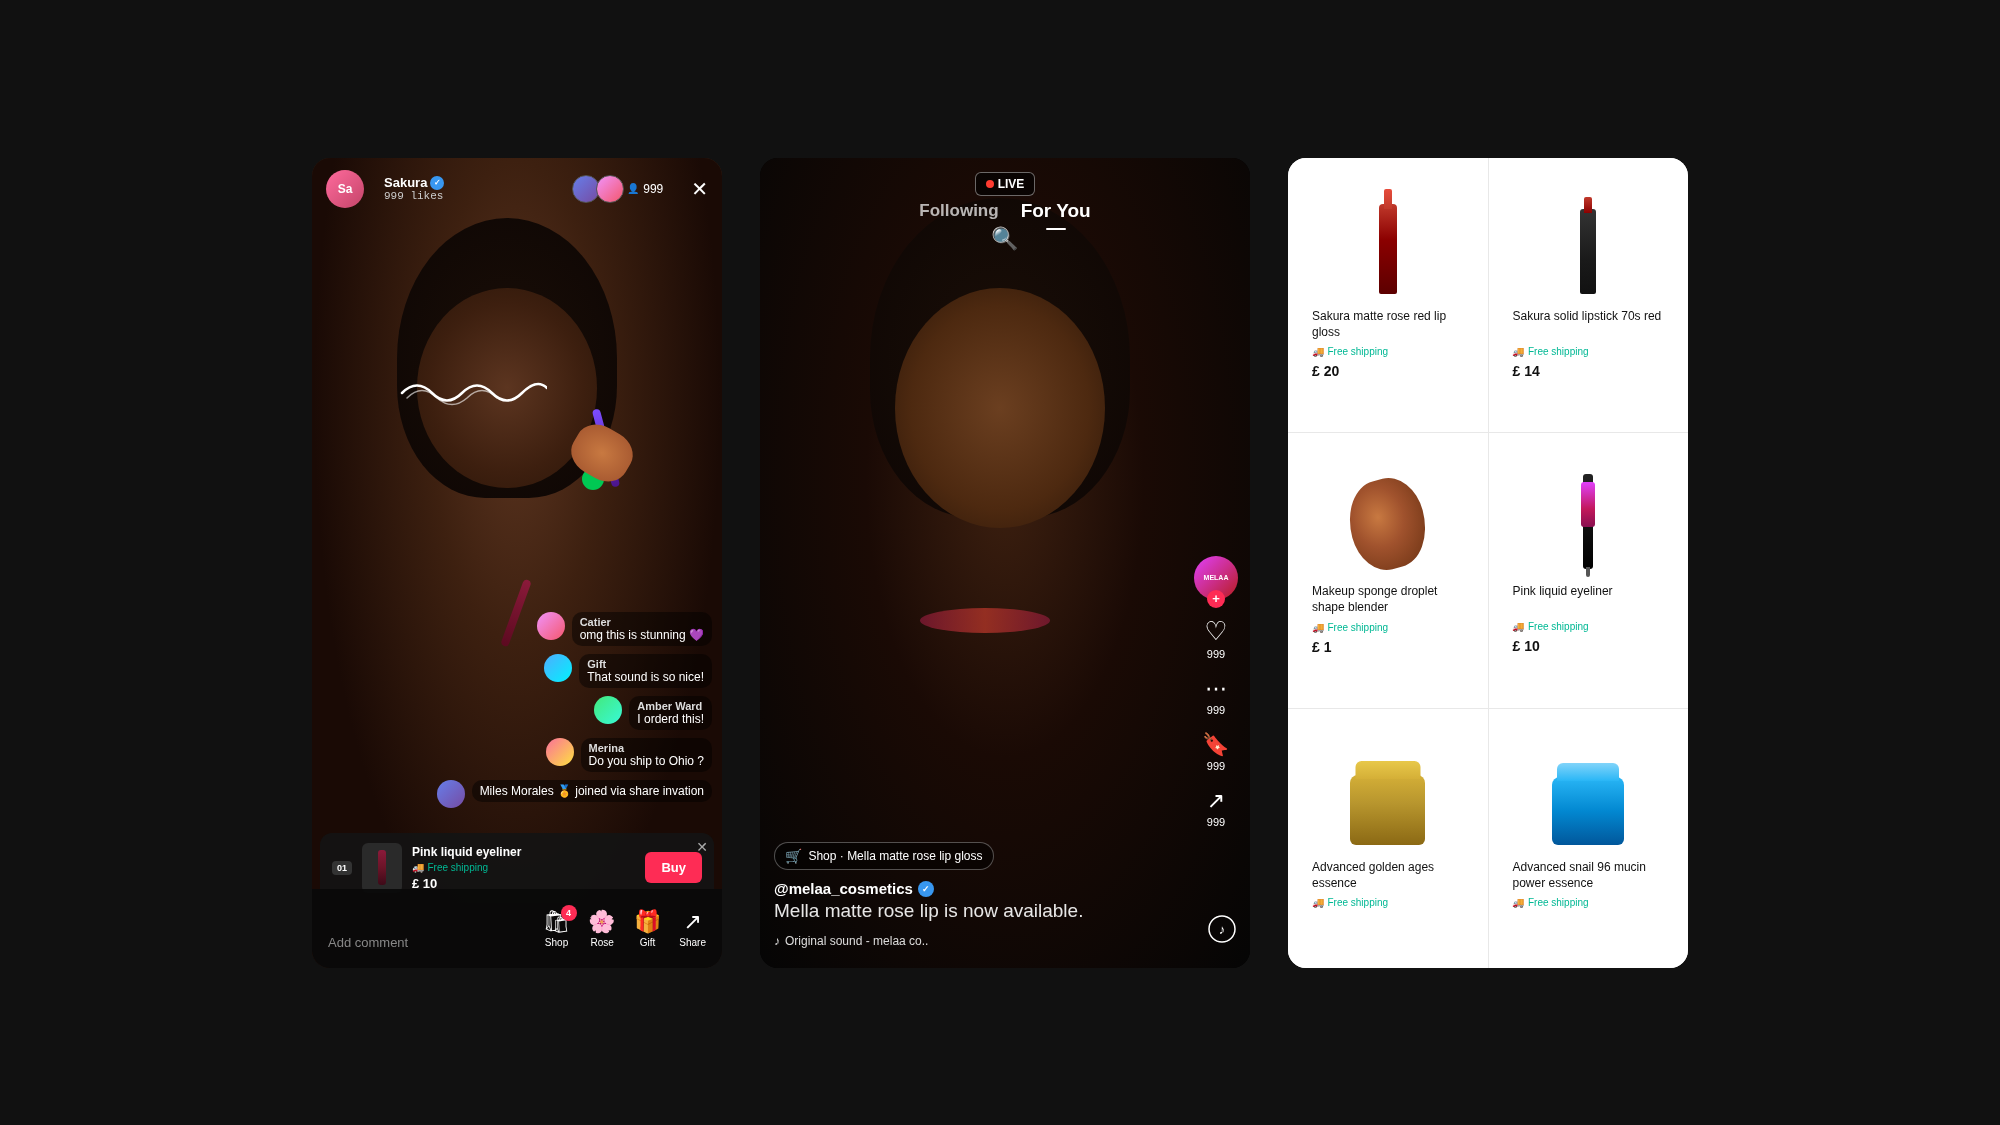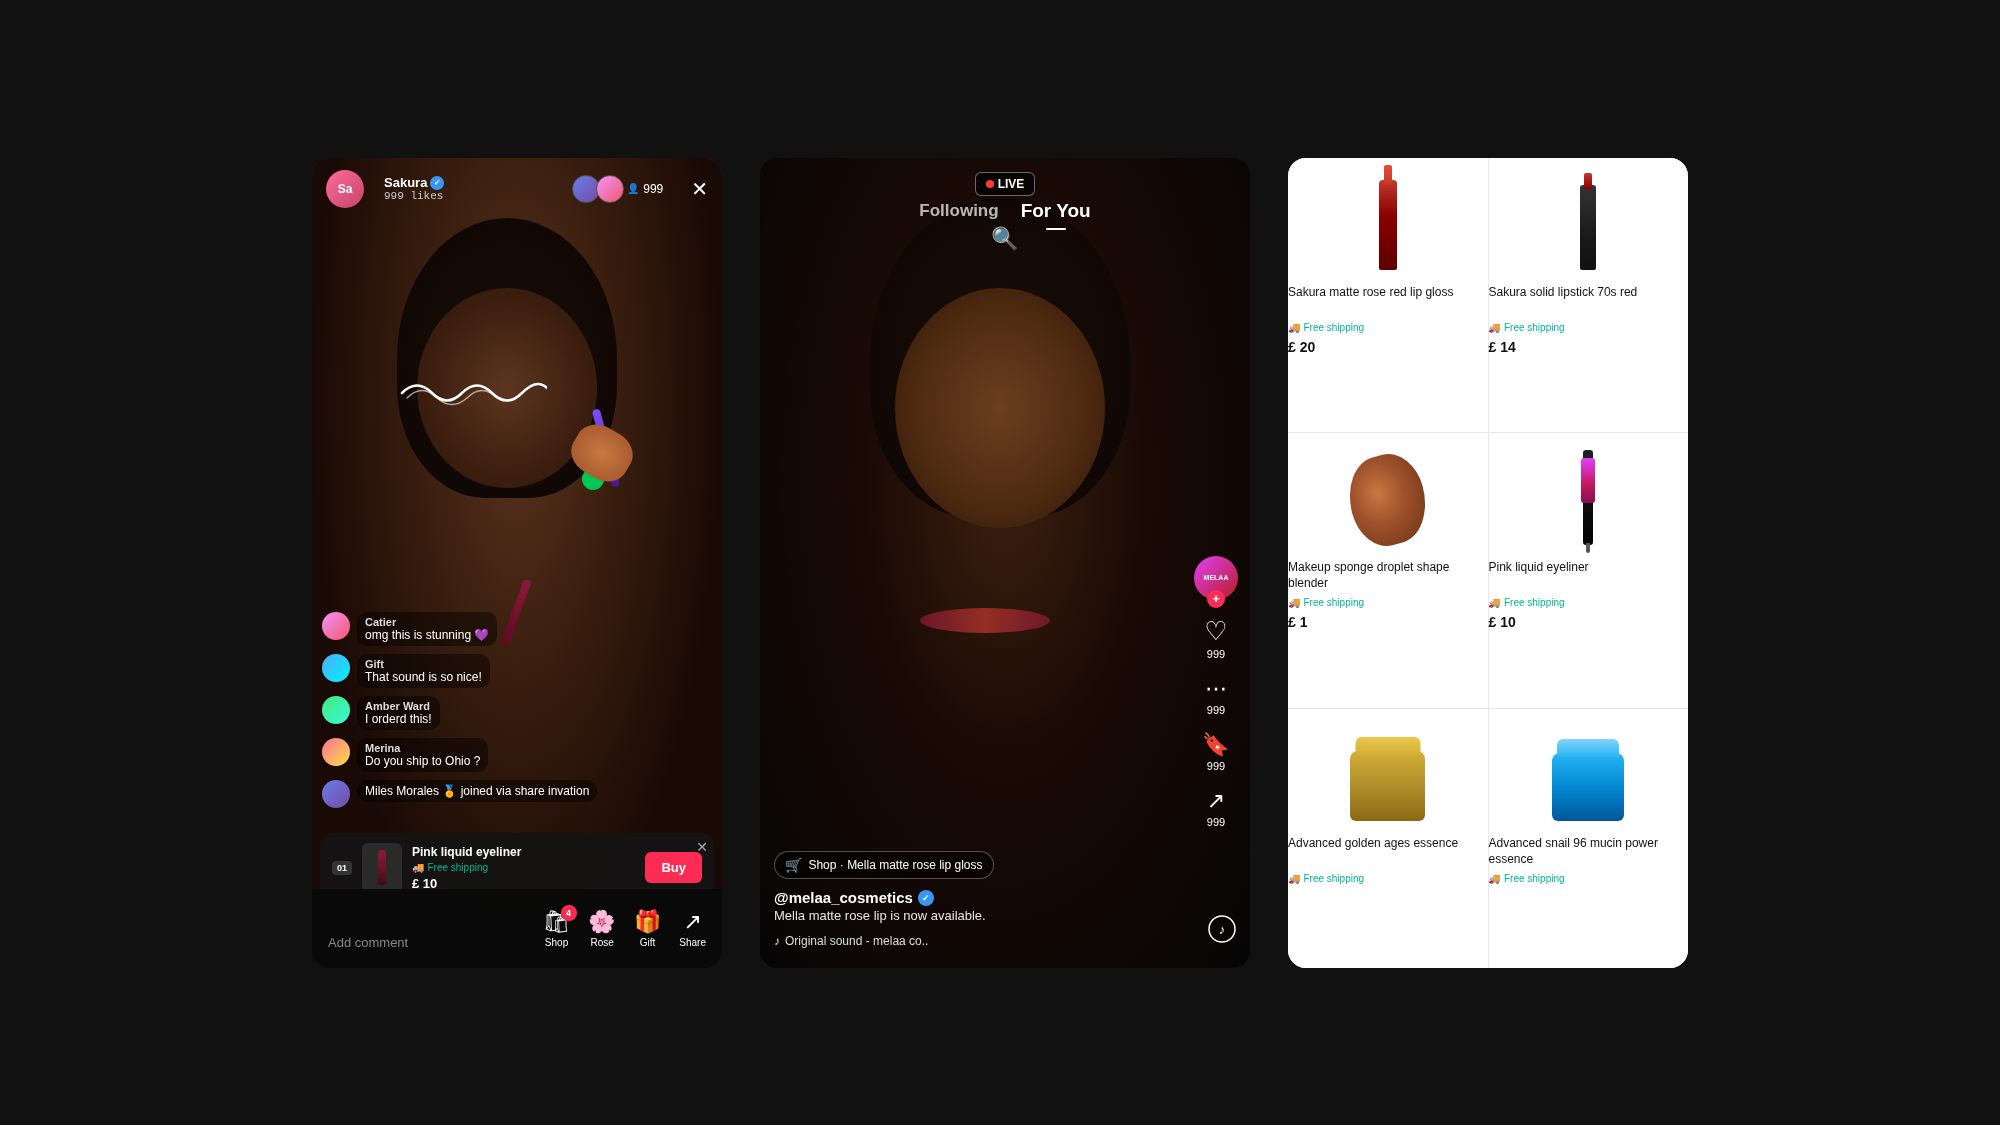--- a/index.html
+++ b/index.html
@@ -168,20 +168,21 @@
       z-index: 10;
       display: flex;
       flex-direction: column;
       gap: 8px;
     }
 
     .comment-item {
       display: flex;
       align-items: flex-start;
       gap: 7px;
+      justify-content: flex-end;
     }
 
     .comment-avatar {
       width: 28px;
       height: 28px;
       border-radius: 50%;
       flex-shrink: 0;
       background: linear-gradient(135deg, #f093fb, #f5576c);
     }
 
@@ -632,21 +633,21 @@
       border-radius: 50%;
       display: inline-flex;
       align-items: center;
       justify-content: center;
       font-size: 9px;
       color: white;
     }
 
     .fy-desc {
       color: rgba(255,255,255,0.9);
-      font-size: 13px;
+      font-size: 19px;
       line-height: 1.5;
       margin-bottom: 8px;
     }
 
     .fy-sound {
       color: rgba(255,255,255,0.85);
       font-size: 12px;
       display: flex;
       align-items: center;
       gap: 5px;
@@ -677,21 +678,21 @@
     .shop-grid {
       display: grid;
       grid-template-columns: 1fr 1fr;
       gap: 1px;
       background: #e8e8e8;
       flex: 1;
     }
 
     .shop-item {
       background: white;
-      padding: 0;
+      padding: 24px;
       display: flex;
       flex-direction: column;
       gap: 6px;
       cursor: pointer;
     }
 
     .shop-item-img {
       width: 100%;
       height: 120px;
       display: flex;

